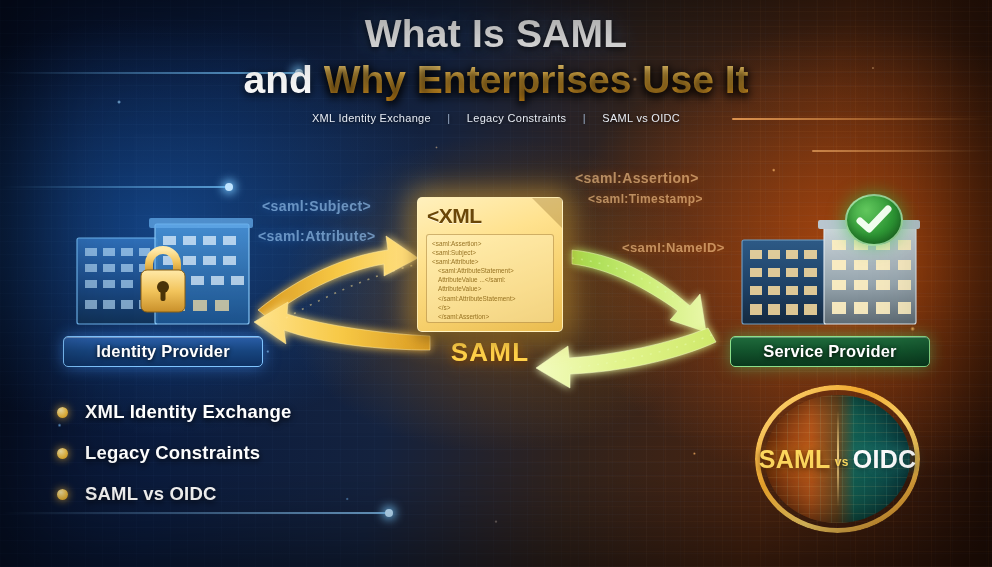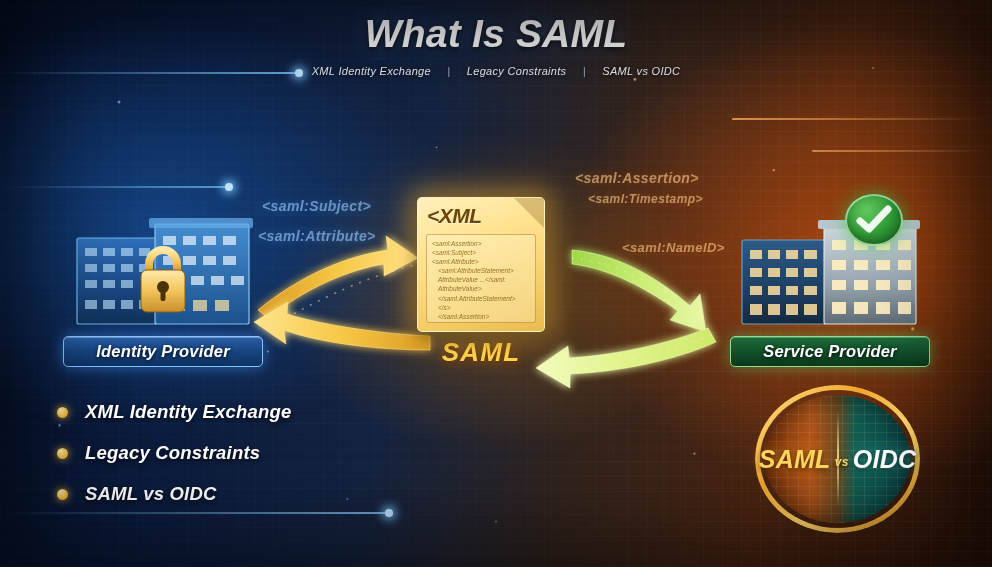--- a/index.html
+++ b/index.html
@@ -5,21 +5,20 @@
   html,body{margin:0;padding:0;background:#0a1020;}
   *{box-sizing:border-box;}
   #stage{
     position:relative;width:992px;height:567px;overflow:hidden;
     font-family:"Liberation Sans", sans-serif;
     background:
       radial-gradient(ellipse 420px 300px at 16% 40%, rgba(22,78,150,.78), rgba(10,30,70,0) 70%),
       radial-gradient(ellipse 420px 330px at 86% 45%, rgba(190,78,14,.80), rgba(70,26,6,0) 70%),
       radial-gradient(ellipse 300px 220px at 50% 52%, rgba(150,92,20,.55), rgba(40,24,10,0) 72%),
       linear-gradient(100deg,#061029 0%,#0b1c3e 22%,#15233f 42%,#32231c 60%,#4a2410 78%,#2a1208 100%);
-    font-style: italic;
   }
   
   .tex{position:absolute;inset:0;pointer-events:none;}
   .tex.grid{
     background-image:
       repeating-linear-gradient(0deg, rgba(120,180,255,.055) 0 1px, rgba(0,0,0,0) 1px 13px),
       repeating-linear-gradient(90deg, rgba(120,180,255,.045) 0 1px, rgba(0,0,0,0) 1px 17px);
     opacity:.55;
   }
   .tex.grid2{
@@ -96,21 +95,21 @@
     border:1.6px solid #7fc4ff;box-shadow:0 0 16px rgba(70,150,255,.55), inset 0 1px 0 rgba(255,255,255,.35);
   }
   .badge.sp{
     background:linear-gradient(180deg,#1f6b3c 0%,#12532c 48%,#0a381d 100%);
     border:1.6px solid #8ce08a;box-shadow:0 0 16px rgba(80,210,110,.5), inset 0 1px 0 rgba(255,255,255,.3);
   }
 
   
   .doc{position:absolute;z-index:7;}
   .docpaper{
-    position:relative;width:128px;height:135px;border-radius:5px;
+    position:relative;width:146px;height:135px;border-radius:5px;
     background:linear-gradient(160deg,#fff0bd 0%,#ffe28f 35%,#f6cf6b 70%,#e9bb4e 100%);
     box-shadow:0 0 26px 8px rgba(255,190,60,.45), 0 6px 16px rgba(0,0,0,.55);
     border:1px solid rgba(255,245,200,.8);
   }
   .docpaper:after{content:"";position:absolute;right:0;top:0;border-width:0 30px 30px 0;border-style:solid;
     border-color:transparent rgba(120,80,15,.28) transparent transparent;}
   .doclbl{position:absolute;left:9px;top:6px;font-size:21px;font-weight:bold;color:#6a4708;
     letter-spacing:-.5px;text-shadow:0 1px 0 rgba(255,255,255,.6);}
   .docbody{position:absolute;left:8px;right:8px;top:36px;bottom:8px;
     border:1px solid rgba(150,105,25,.45);border-radius:3px;padding:4px 5px;overflow:hidden;
@@ -172,20 +171,23 @@
   <div class="tex grid2"></div>
   <div class="tex sparkle"></div>
   <div class="beam b1"></div>
   <div class="beam b2"></div>
   <div class="beam b3"></div>
   <div class="beam r1"></div>
   <div class="beam r2"></div>
 
   <div class="hdr">
     <div class="t-line1">What Is SAML</div>
+    <div class="t-line2">
+      <span class="t-and">and </span><span class="t-gold">Why Enterprises Use It</span>
+    </div>
     <div class="subrow">
       <span>XML Identity Exchange</span>
       <span class="sep">|</span>
       <span>Legacy Constraints</span>
       <span class="sep">|</span>
       <span>SAML vs OIDC</span>
     </div>
   </div>
 
   <div id="floating-tags">

